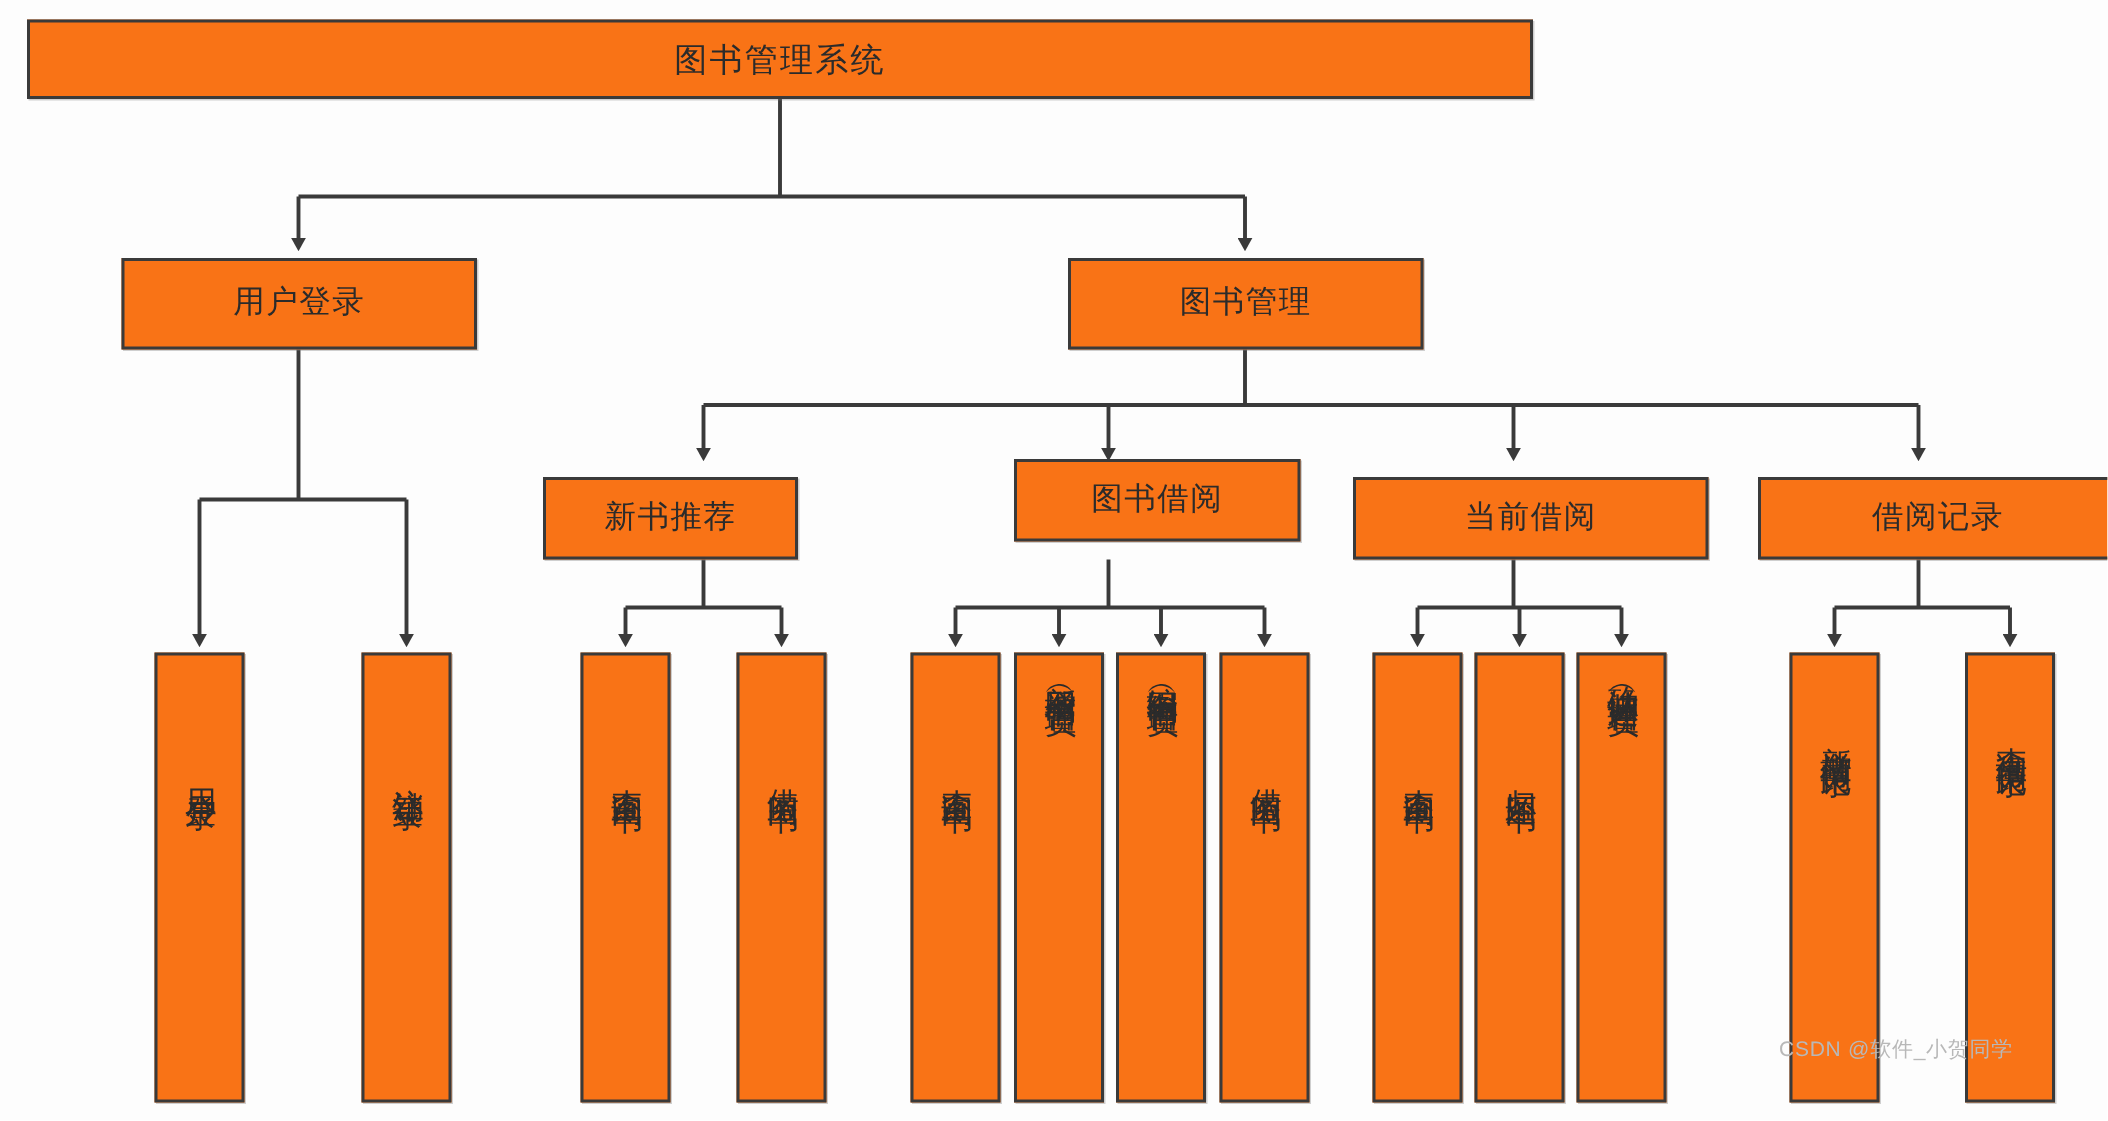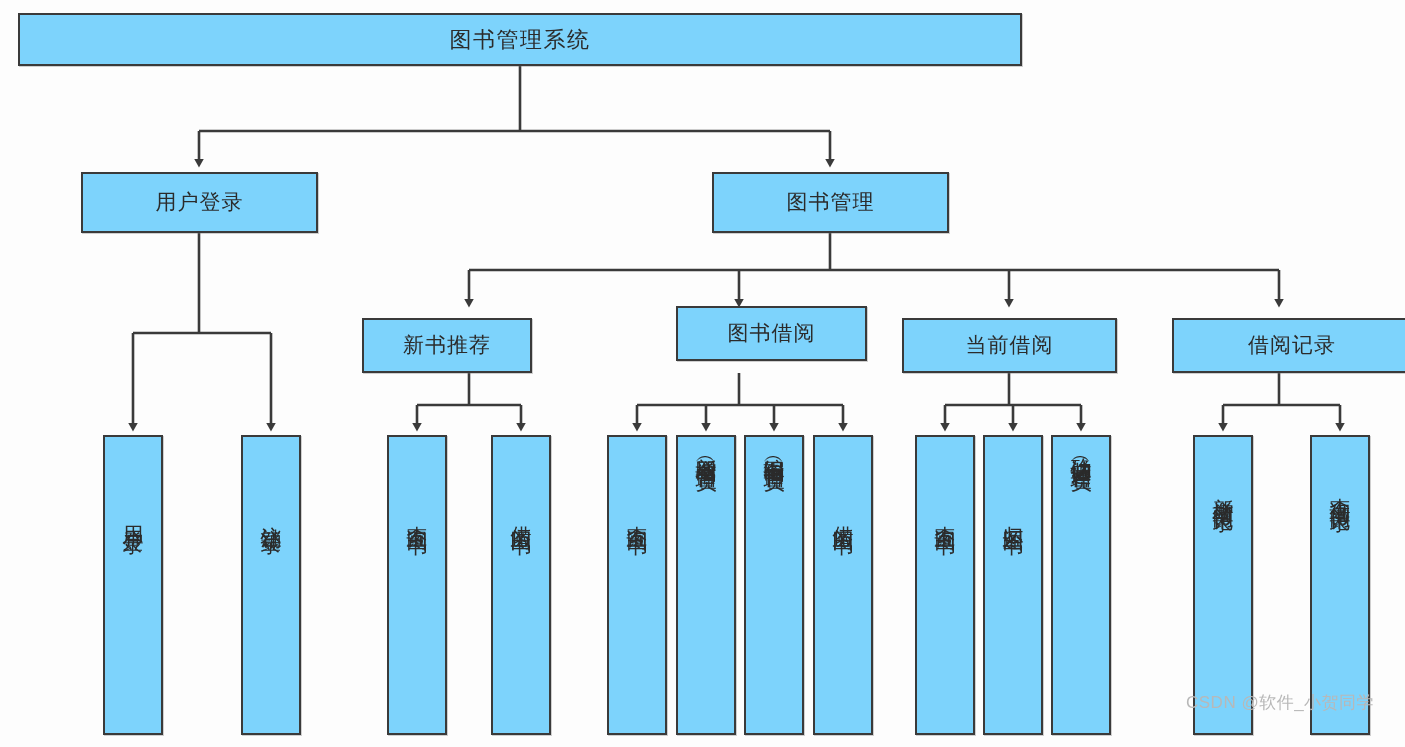--- a/index.html
+++ b/index.html
@@ -23,21 +23,21 @@
     left: 0;
     top: 0;
     width: 1405px;
     height: 747px;
     pointer-events: none;
   }
   .node {
     position: absolute;
     box-sizing: border-box;
     border: 2.5px solid #3a3a3a;
-    background: #7dd3fc;
+    background: #f97316;
     display: flex;
     align-items: center;
     justify-content: center;
     color: #2b2b2b;
     box-shadow: 1px 1px 0 rgba(120,120,120,0.35);
   }
   .node-label {
     display: block;
     text-align: center;
     line-height: 1.18;
@@ -70,21 +70,21 @@
   .node.leaf.tall {
     padding-top: 4px;
   }
   .node.leaf.tall .node-label {
     letter-spacing: 2px;
   }
   .watermark {
     position: absolute;
     left: 1186px;
     top: 691px;
-    font-size: 17px;
+    font-size: 14px;
     color: #b8b8b8;
     letter-spacing: 0.5px;
     white-space: nowrap;
     font-family: "Liberation Sans", "DejaVu Sans", sans-serif;
   }
 </style>
 </head>
 <body>
 
 <div id="diagram-root">
@@ -153,21 +153,21 @@
   </div>
 
   <div class="node horiz" style="left:362px; top:318px; width:170px; height:55px;">
     <span class="node-label">新书推荐</span>
   </div>
 
   <div class="node horiz" style="left:632px; top:306px; width:191px; height:55px;margin-left:44px;">
     <span class="node-label">图书借阅</span>
   </div>
 
-  <div class="node horiz" style="left:902px; top:318px; width:215px; height:55px;">
+  <div class="node horiz" style="left:902px; top:318px; width:237px; height:55px;">
     <span class="node-label">当前借阅</span>
   </div>
 
   <div class="node horiz" style="left:1172px; top:318px; width:240px; height:55px;">
     <span class="node-label">借阅记录</span>
   </div>
 
   <div class="node leaf" style="left:103px; top:435px; width:60px; height:300px; padding-top:72px;">
     <span class="node-label">用户登录</span>
   </div>

